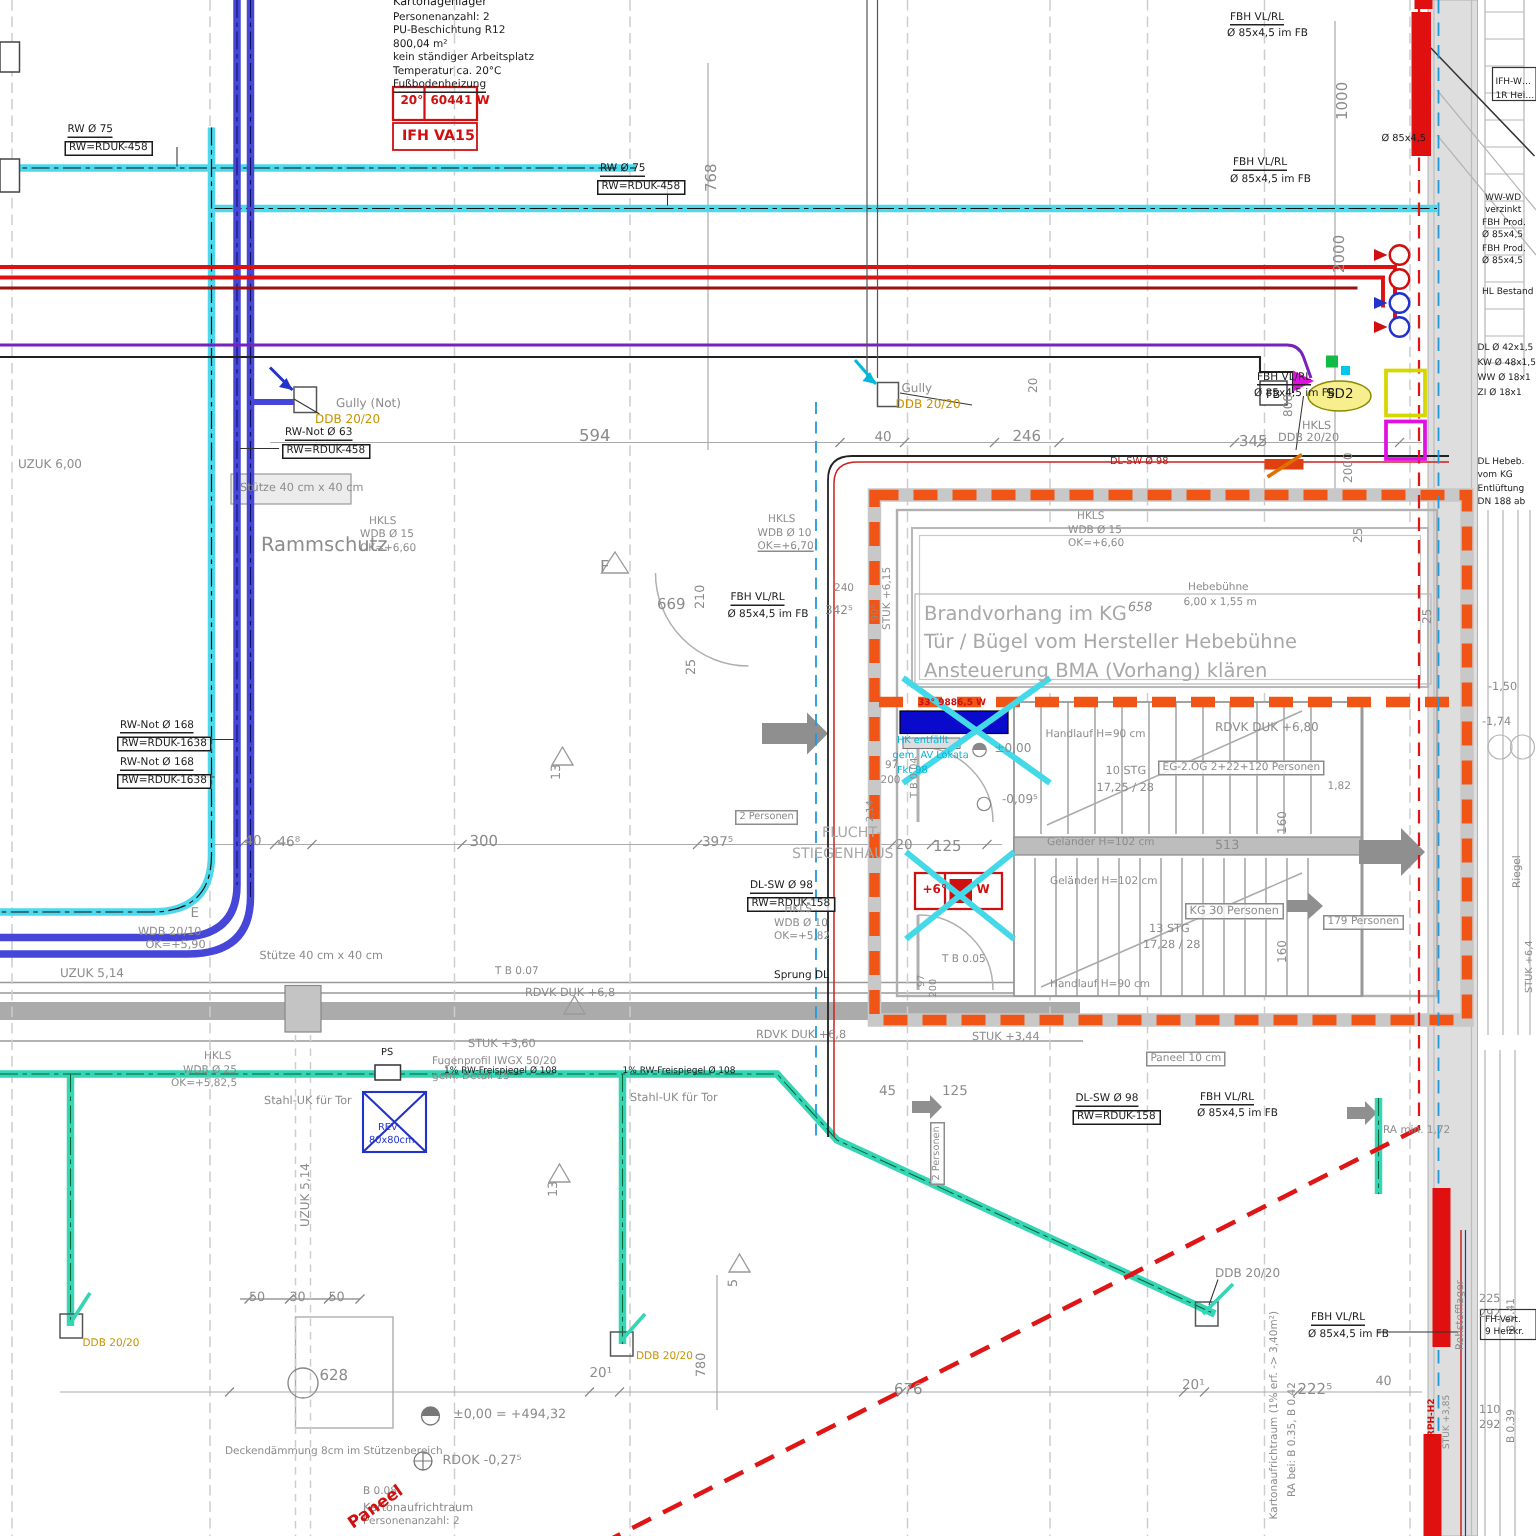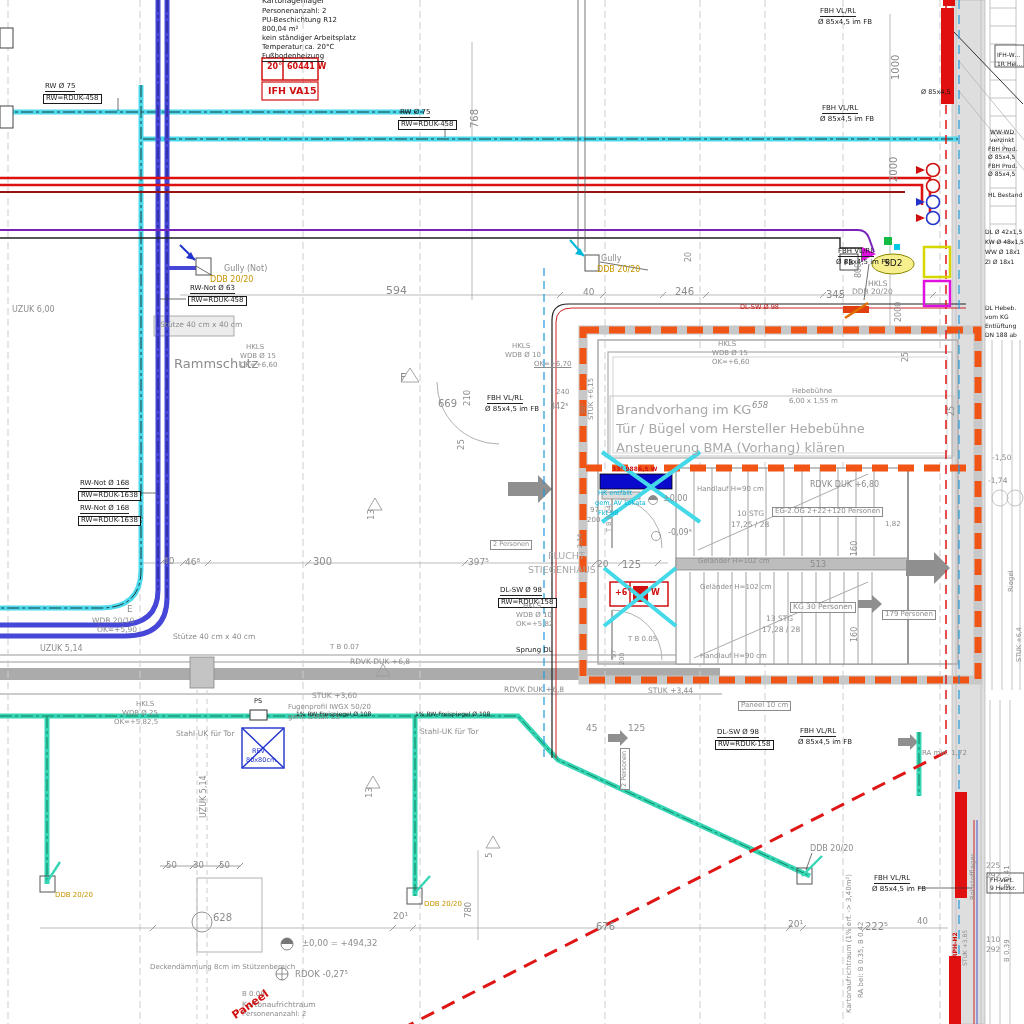--- a/index.html
+++ b/index.html
@@ -355,21 +355,21 @@
       <span class="lbl" style="left: 97px; top: 626px; font-size: 7.5px; color: rgb(140, 140, 140);">OK=+5,90</span>
       <span class="lbl" style="left: 127px; top: 605px; font-size: 9px; color: rgb(140, 140, 140);">E</span>
       <span class="lbl" style="left: 160px; top: 321px; font-size: 7.5px; color: rgb(140, 140, 140);">Stütze 40 cm x 40 cm</span>
       <span class="lbl" style="left: 173px; top: 633px; font-size: 7.5px; color: rgb(140, 140, 140);">Stütze 40 cm x 40 cm</span>
       <span class="lbl" style="left: 174px; top: 357px; font-size: 13px; color: rgb(140, 140, 140);">Rammschutz</span>
       <span class="lbl" style="left: 246px; top: 344px; font-size: 7px; color: rgb(140, 140, 140);">HKLS</span>
       <span class="lbl" style="left: 240px; top: 353px; font-size: 7px; color: rgb(140, 140, 140);">WDB Ø 15</span>
       <span class="lbl" style="left: 240px; top: 362px; font-size: 7px; color: rgb(140, 140, 140);">OK=+6,60</span>
       <span class="lbl" style="left: 512px; top: 343px; font-size: 7px; color: rgb(140, 140, 140);">HKLS</span>
       <span class="lbl" style="left: 505px; top: 352px; font-size: 7px; color: rgb(140, 140, 140);">WDB Ø 10</span>
-      <span class="lbl" style="left: 534px; top: 361px; font-size: 7px; color: rgb(140, 140, 140); text-decoration: underline;">OK=+6,70</span>
+      <span class="lbl" style="left: 505px; top: 361px; font-size: 7px; color: rgb(140, 140, 140); text-decoration: underline;">OK=+6,70</span>
       <span class="lbl" style="left: 718px; top: 341px; font-size: 7px; color: rgb(140, 140, 140);">HKLS</span>
       <span class="lbl" style="left: 712px; top: 350px; font-size: 7px; color: rgb(140, 140, 140);">WDB Ø 15</span>
       <span class="lbl" style="left: 712px; top: 359px; font-size: 7px; color: rgb(140, 140, 140);">OK=+6,60</span>
       <span class="lbl" style="left: 523px; top: 603px; font-size: 7px; color: rgb(140, 140, 140);">HKLS</span>
       <span class="lbl" style="left: 516px; top: 612px; font-size: 7px; color: rgb(140, 140, 140);">WDB Ø 10</span>
       <span class="lbl" style="left: 516px; top: 621px; font-size: 7px; color: rgb(140, 140, 140);">OK=+5,82</span>
       <span class="lbl" style="left: 136px; top: 701px; font-size: 7px; color: rgb(140, 140, 140);">HKLS</span>
       <span class="lbl" style="left: 122px; top: 710px; font-size: 7px; color: rgb(140, 140, 140);">WDB Ø 25</span>
       <span class="lbl" style="left: 114px; top: 719px; font-size: 7px; color: rgb(140, 140, 140);">OK=+5,82,5</span>
       <span class="lbl" style="left: 516px; top: 647px; font-size: 7px; color: rgb(26, 26, 26);">Sprung DL</span>
@@ -383,21 +383,21 @@
       <span class="lbl" style="left: 176px; top: 730px; font-size: 7.5px; color: rgb(140, 140, 140);">Stahl-UK für Tor</span>
       <span class="lbl" style="left: 420px; top: 728px; font-size: 7.5px; color: rgb(140, 140, 140);">Stahl-UK für Tor</span>
       <span class="lbl" style="left: 252px; top: 748px; font-size: 6.5px; color: rgb(34, 51, 204);">REV</span>
       <span class="lbl" style="left: 246px; top: 757px; font-size: 6.5px; color: rgb(34, 51, 204);">80x80cm</span>
       <span class="lbl" style="left: 254px; top: 698px; font-size: 6.5px; color: rgb(26, 26, 26);">PS</span>
       <span class="lbl" style="left: 350px; top: 658px; font-size: 7.5px; color: rgb(140, 140, 140);">RDVK DUK +6,8</span>
       <span class="lbl" style="left: 504px; top: 686px; font-size: 7.5px; color: rgb(140, 140, 140);">RDVK DUK +6,8</span>
       <span class="lbl" style="left: 312px; top: 692px; font-size: 7.5px; color: rgb(140, 140, 140);">STUK +3,60</span>
       <span class="lbl" style="left: 648px; top: 687px; font-size: 7.5px; color: rgb(140, 140, 140);">STUK +3,44</span>
       <span class="lbl" style="left: 330px; top: 644px; font-size: 7px; color: rgb(140, 140, 140);">T B 0.07</span>
-      <span class="lbl bx" style="left: 738px; top: 701px; font-size: 7px; color: rgb(140, 140, 140);">Paneel 10 cm</span>
+      <span class="lbl bx" style="left: 764px; top: 701px; font-size: 7px; color: rgb(140, 140, 140);">Paneel 10 cm</span>
       <span class="lbl" style="left: 922px; top: 750px; font-size: 7px; color: rgb(140, 140, 140);">RA min. 1,72</span>
       <span class="lbl" style="left: 302px; top: 939px; font-size: 8.5px; color: rgb(140, 140, 140);">±0,00 = +494,32</span>
       <span class="lbl" style="left: 295px; top: 970px; font-size: 8.5px; color: rgb(140, 140, 140);">RDOK -0,27⁵</span>
       <span class="lbl" style="left: 150px; top: 964px; font-size: 7px; color: rgb(140, 140, 140);">Deckendämmung 8cm im Stützenbereich</span>
       <span class="lbl" style="left: 242px; top: 991px; font-size: 7px; color: rgb(140, 140, 140);">B 0.08</span>
       <span class="lbl" style="left: 242px; top: 1001px; font-size: 7.5px; color: rgb(140, 140, 140);">Kartonaufrichtraum</span>
       <span class="lbl" style="left: 242px; top: 1011px; font-size: 7px; color: rgb(140, 140, 140);">Personenanzahl: 2</span>
       <span class="lbl bold" style="left: 230px; top: 1012px; font-size: 11px; color: rgb(208, 16, 16); transform: rotate(-35deg);">Paneel</span>
       <span class="lbl" style="left: 846px; top: 1013px; font-size: 7px; color: rgb(140, 140, 140); transform: rotate(-90deg);">Kartonaufrichtraum (1% erf. -&gt; 3,40m²)</span>
       <span class="lbl" style="left: 858px; top: 998px; font-size: 7px; color: rgb(140, 140, 140); transform: rotate(-90deg);">RA bei: B 0.35, B 0.42</span>

